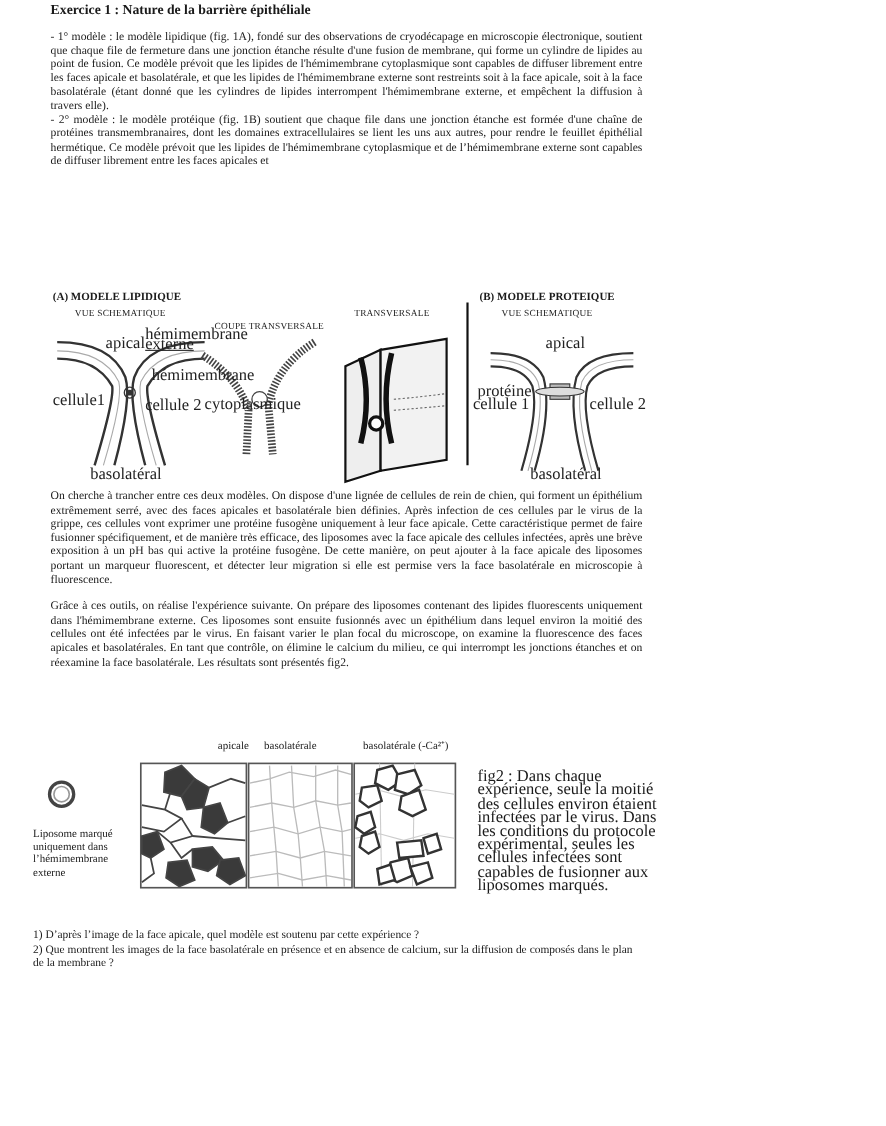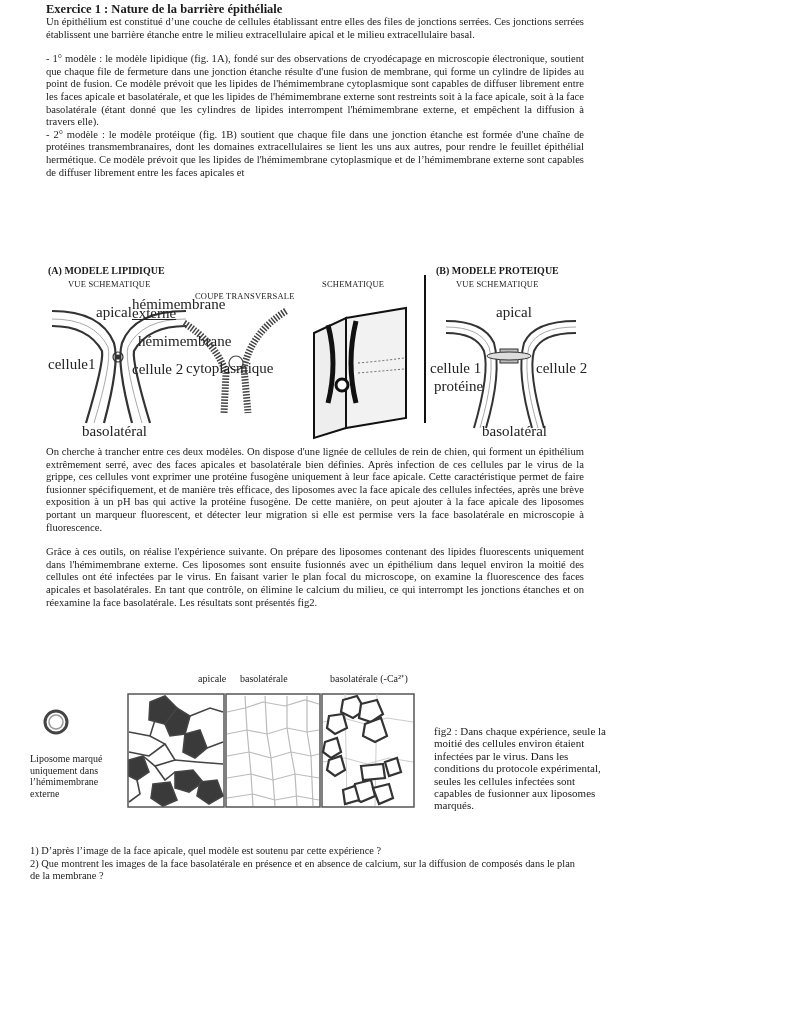--- a/index.html
+++ b/index.html
@@ -9,30 +9,29 @@
   .title { font-weight: bold; font-size: 12.5px; line-height: 14px; margin: 2px 0 0 0; }
   p { margin: 0; font-size: 10.6px; line-height: 12.6px; text-align: justify; }
   .gap { height: 12px; }
   .fig1 { position: absolute; left: 46px; top: 263px; width: 530px; height: 180px; }
   .fig1 svg { position: absolute; left: 0; top: 0; }
   .lbl { position: absolute; font-size: 15px; line-height: 10px; white-space: nowrap; color:#222; }
   .hdr { position: absolute; font-size: 10px; font-weight: bold; white-space: nowrap; }
   .sub { position: absolute; font-size: 8.5px; white-space: nowrap; letter-spacing: 0.2px; }
   .after { position: absolute; left: 46px; top: 446px; width: 538px; }
   .fig2 { position: absolute; left: 25px; top: 672px; width: 580px; height: 140px; }
-  .caption { position: absolute; left: 434px; top: 700px; width: 172px; font-size: 11px; line-height: 12.4px; margin-top: 25px; }
+  .caption { position: absolute; left: 434px; top: 700px; width: 172px; font-size: 15px; line-height: 12.4px; }
   .questions { position: absolute; left: 30px; top: 821px; width: 545px; margin-top: 24px; }
   .questions p { font-size: 10.4px; line-height: 12.6px; }
 </style>
 </head>
 <body>
 
 <div class="page">
   <div class="title">Exercice 1 : Nature de la barrière épithéliale</div>
-  <p>Un épithélium est constitué d’une couche de cellules établissant entre elles des files de jonctions serrées. Ces jonctions serrées établissent une barrière étanche entre le milieu extracellulaire apical et le milieu extracellulaire basal.</p>
   <div class="gap"></div>
   <p>- 1° modèle : le modèle lipidique (fig. 1A), fondé sur des observations de cryodécapage en microscopie électronique, soutient que chaque file de fermeture dans une jonction étanche résulte d'une fusion de membrane, qui forme un cylindre de lipides au point de fusion. Ce modèle prévoit que les lipides de l'hémimembrane cytoplasmique sont capables de diffuser librement entre les faces apicale et basolatérale, et que les lipides de l'hémimembrane externe sont restreints soit à la face apicale, soit à la face basolatérale (étant donné que les cylindres de lipides interrompent l'hémimembrane externe, et empêchent la diffusion à travers elle).</p>
   <p>- 2° modèle : le modèle protéique (fig. 1B) soutient que chaque file dans une jonction étanche est formée d'une chaîne de protéines transmembranaires, dont les domaines extracellulaires se lient les uns aux autres, pour rendre le feuillet épithélial hermétique. Ce modèle prévoit que les lipides de l'hémimembrane cytoplasmique et de l’hémimembrane externe sont capables de diffuser librement entre les faces apicales et</p>
 </div>
 
 <div class="fig1">
   <svg width="530" height="180">
 
     <g fill="none" stroke="#333" stroke-width="2.2">
       <path d="M6 48 Q 55 48 68 80 Q 74 100 58 160"></path>
@@ -74,35 +73,35 @@
     </g>
     <g>
       <rect x="454" y="86" width="18" height="14" fill="#bbb" stroke="#333" stroke-width="1"></rect>
       <ellipse cx="463" cy="93" rx="22" ry="4" fill="#ddd" stroke="#333" stroke-width="1"></ellipse>
     </g>
   </svg>
 
   <div class="hdr" style="left:2px; top:2px;">(A) MODELE LIPIDIQUE</div>
   <div class="sub" style="left:22px; top:16px;">VUE SCHEMATIQUE</div>
   <div class="sub" style="left:149px; top:16px;margin-top:12px;">COUPE TRANSVERSALE</div>
-  <div class="sub" style="left:276px; top:16px;">SCHEMATIQUE</div>
+  <div class="sub" style="left:276px; top:16px;">TRANSVERSALE</div>
 
   <div class="lbl" style="left:50px; top:44px;">apical</div>
   <div class="lbl" style="left:86px; top:36px;">hémimembrane</div>
   <div class="lbl" style="left:86px; top:45px; text-decoration: underline;">externe</div>
   <div class="lbl" style="left:92px; top:73px;">hémimembrane</div>
   <div class="lbl" style="left:92px; top:100px;padding-left:48px;">cytoplasmique</div>
   <div class="lbl" style="left:2px; top:96px;">cellule1</div>
   <div class="lbl" style="left:86px; top:101px;">cellule 2</div>
   <div class="lbl" style="left:36px; top:163px;">basolatéral</div>
 
   <div class="hdr" style="left:390px; top:2px;">(B) MODELE PROTEIQUE</div>
   <div class="sub" style="left:410px; top:16px;">VUE SCHEMATIQUE</div>
   <div class="lbl" style="left:450px; top:44px;">apical</div>
-  <div class="lbl" style="left:388px; top:88px;margin-top:30px;">protéine</div>
+  <div class="lbl" style="left:388px; top:88px;">protéine</div>
   <div class="lbl" style="left:384px; top:100px;">cellule 1</div>
   <div class="lbl" style="left:490px; top:100px;">cellule 2</div>
   <div class="lbl" style="left:436px; top:163px;">basolatéral</div>
 </div>
 
 <div class="after">
   <p>On cherche à trancher entre ces deux modèles. On dispose d'une lignée de cellules de rein de chien, qui forment un épithélium extrêmement serré, avec des faces apicales et basolatérale bien définies. Après infection de ces cellules par le virus de la grippe, ces cellules vont exprimer une protéine fusogène uniquement à leur face apicale. Cette caractéristique permet de faire fusionner spécifiquement, et de manière très efficace, des liposomes avec la face apicale des cellules infectées, après une brève exposition à un pH bas qui active la protéine fusogène. De cette manière, on peut ajouter à la face apicale des liposomes portant un marqueur fluorescent, et détecter leur migration si elle est permise vers la face basolatérale en microscopie à fluorescence.</p>
   <div class="gap"></div>
   <p>Grâce à ces outils, on réalise l'expérience suivante. On prépare des liposomes contenant des lipides fluorescents uniquement dans l'hémimembrane externe. Ces liposomes sont ensuite fusionnés avec un épithélium dans lequel environ la moitié des cellules ont été infectées par le virus. En faisant varier le plan focal du microscope, on examine la fluorescence des faces apicales et basolatérales. En tant que contrôle, on élimine le calcium du milieu, ce qui interrompt les jonctions étanches et on réexamine la face basolatérale. Les résultats sont présentés fig2.</p>
 </div>

